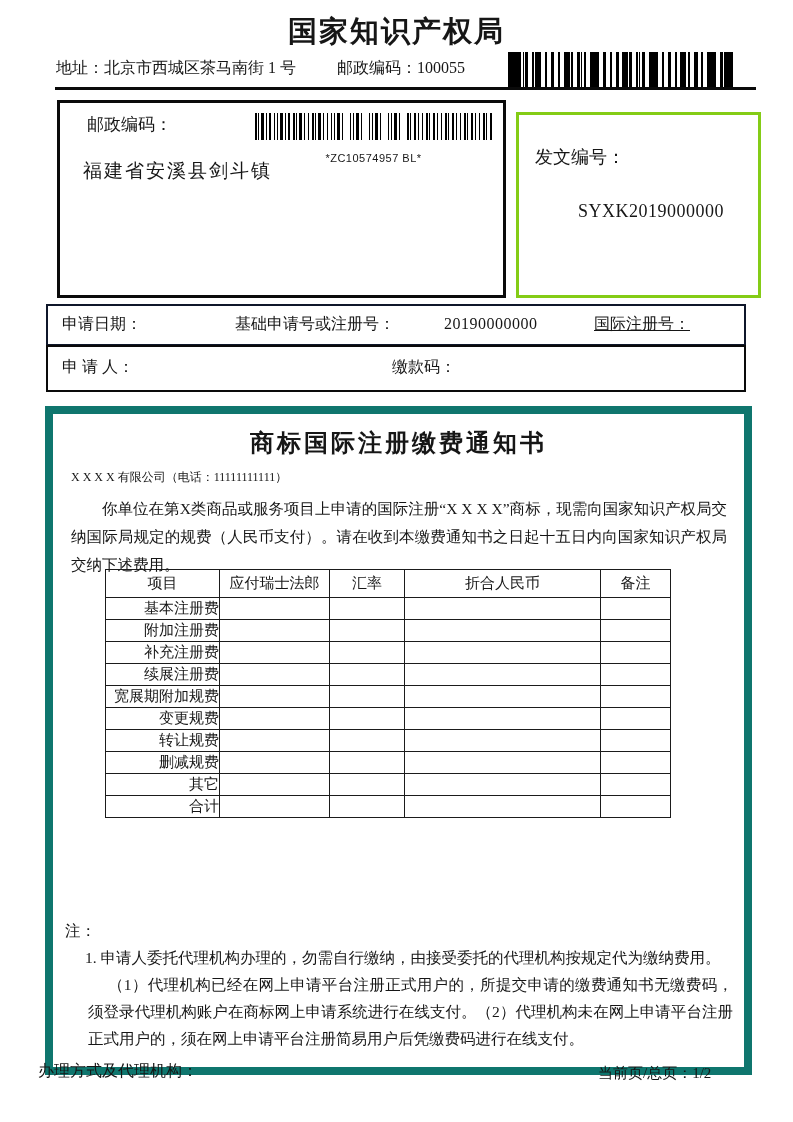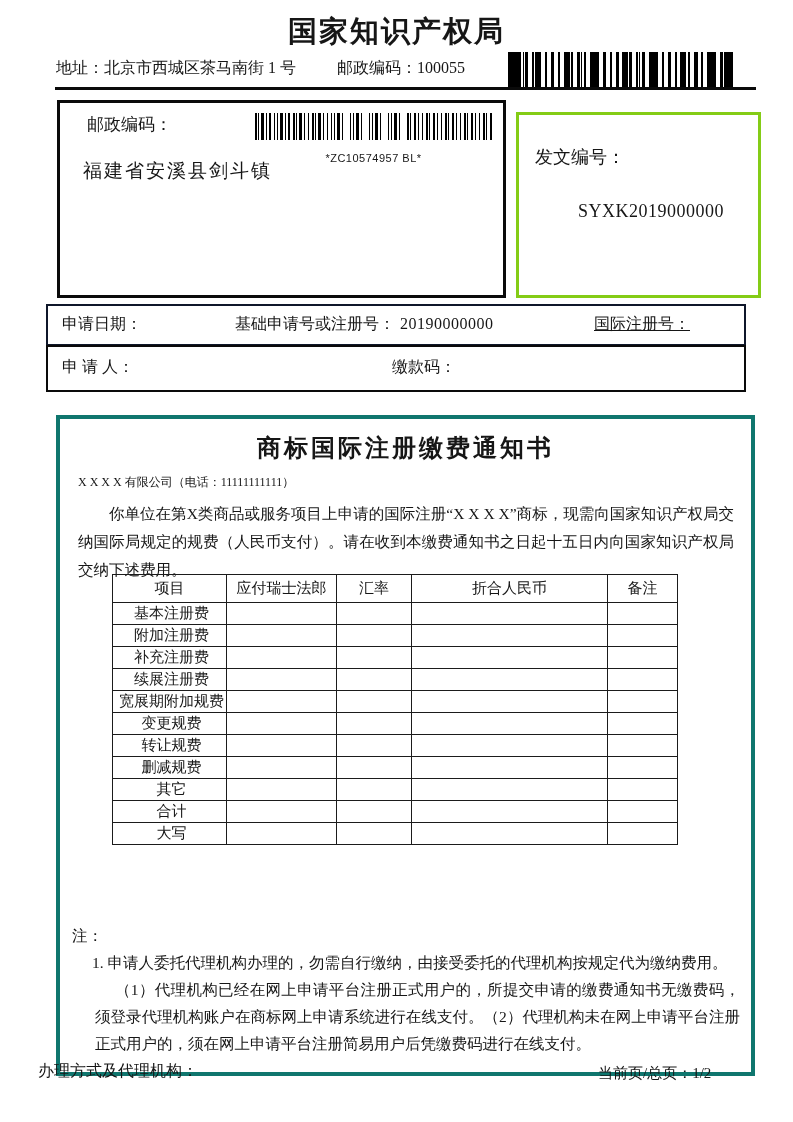--- a/index.html
+++ b/index.html
@@ -34,38 +34,38 @@
   .rc-address{top:55px;left:23px;font-size:19px;letter-spacing:2px;}
   
   .issue-box{top:112px;left:516px;width:239px;height:180px;border:3px solid #84cc16;text-align:center;}
   .issue-label{top:30px;left:16px;font-size:18px;}
   .issue-number{top:86px;left:47px;font-size:18px;letter-spacing:0.5px;margin-left:12px;}
   
   .meta-box-1{top:304px;left:46px;width:696px;height:38px;border:2px solid #0f172a;font-size:16px;}
   .meta-box-2{top:345px;left:46px;width:696px;height:43px;border:2px solid #0a0a0a;font-size:16px;}
   .m-date{top:8px;left:14px;}
   .m-base-label{top:8px;left:187px;}
-  .m-base-value{top:9px;left:352px;letter-spacing:0.5px;}
+  .m-base-value{top:9px;left:396px;letter-spacing:0.5px;}
   .m-intl{top:8px;left:546px;text-decoration:underline;}
   .m-applicant{top:10px;left:14px;}
   .m-paycode{top:10px;left:344px;}
   
-  .main-box{top:415px;left:45px;width:691px;height:653px;border:4px solid #0f766e;margin-left:11px;}
+  .main-box{top:406px;left:45px;width:691px;height:653px;border:8px solid #0f766e;}
   .notice-title{top:13px;left:0;width:100%;text-align:center;font-size:24px;font-weight:bold;
     letter-spacing:3px;font-family:"Liberation Sans","DejaVu Sans",sans-serif;}
   .company-line{top:55px;left:18px;font-size:12px;}
   .body-para{top:81px;left:18px;width:656px;font-size:15.5px;line-height:28px;
     text-indent:2em;text-align:justify;}
   
   .fee-table{position:absolute;top:155px;left:52px;border-collapse:collapse;}
   .fee-table th,.fee-table td{border:1.5px solid #1b1b1b;font-weight:normal;
     font-size:15px;padding:0;}
   .fee-table th{height:27px;text-align:center;}
   .fee-table td{height:21px;}
-  .fee-table td.c-item{padding-left:4px;text-align:center;}
+  .fee-table td.c-item{padding-left:4px;text-align:right;}
   
   .notes{top:503px;left:12px;width:668px;font-size:15.5px;line-height:27px;}
   .notes .n-label{margin:0;}
   .notes .n-item{margin:0 0 0 20px;}
   .notes .n-sub{margin:0 0 0 23px;text-indent:20px;text-align:justify;}
   
   .footer-agent{top:1061px;left:38px;font-size:16px;}
   .footer-page{top:1064px;left:598px;font-size:15px;}
 </style>
 </head>
@@ -189,27 +189,20 @@
             <td></td>
             <td></td>
           </tr>
       <tr>
             <td class="c-item">合计</td>
             <td></td>
             <td></td>
             <td></td>
             <td></td>
           </tr>
-      <tr>
-            <td class="c-item">大写</td>
-            <td></td>
-            <td></td>
-            <td></td>
-            <td></td>
-          </tr>
     </tbody>
       </table>
 
     <div class="abs notes">
       <p class="n-label">注：</p>
       <p class="n-item">1. 申请人委托代理机构办理的，勿需自行缴纳，由接受委托的代理机构按规定代为缴纳费用。</p>
       <p class="n-sub">（1）代理机构已经在网上申请平台注册正式用户的，所提交申请的缴费通知书无缴费码，须登录代理机构账户在商标网上申请系统进行在线支付。（2）代理机构未在网上申请平台注册正式用户的，须在网上申请平台注册简易用户后凭缴费码进行在线支付。</p>
     </div>
   </div>
 

